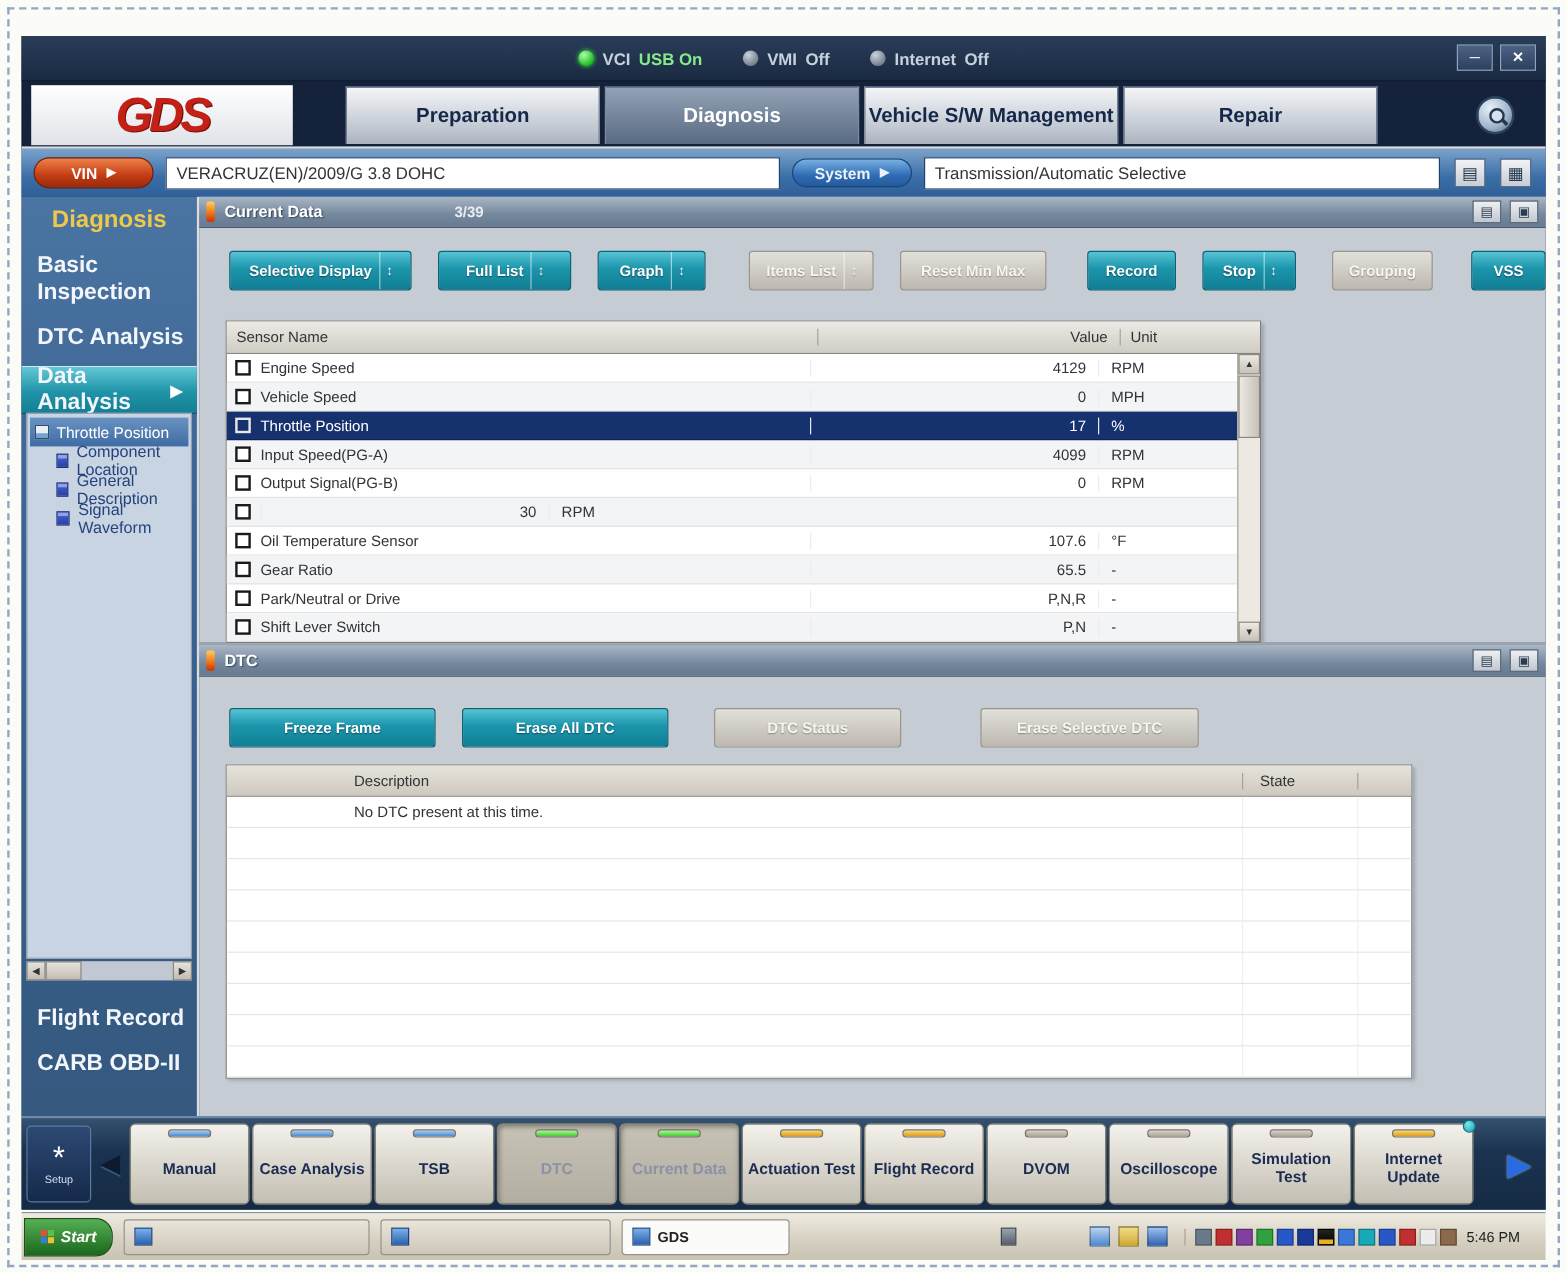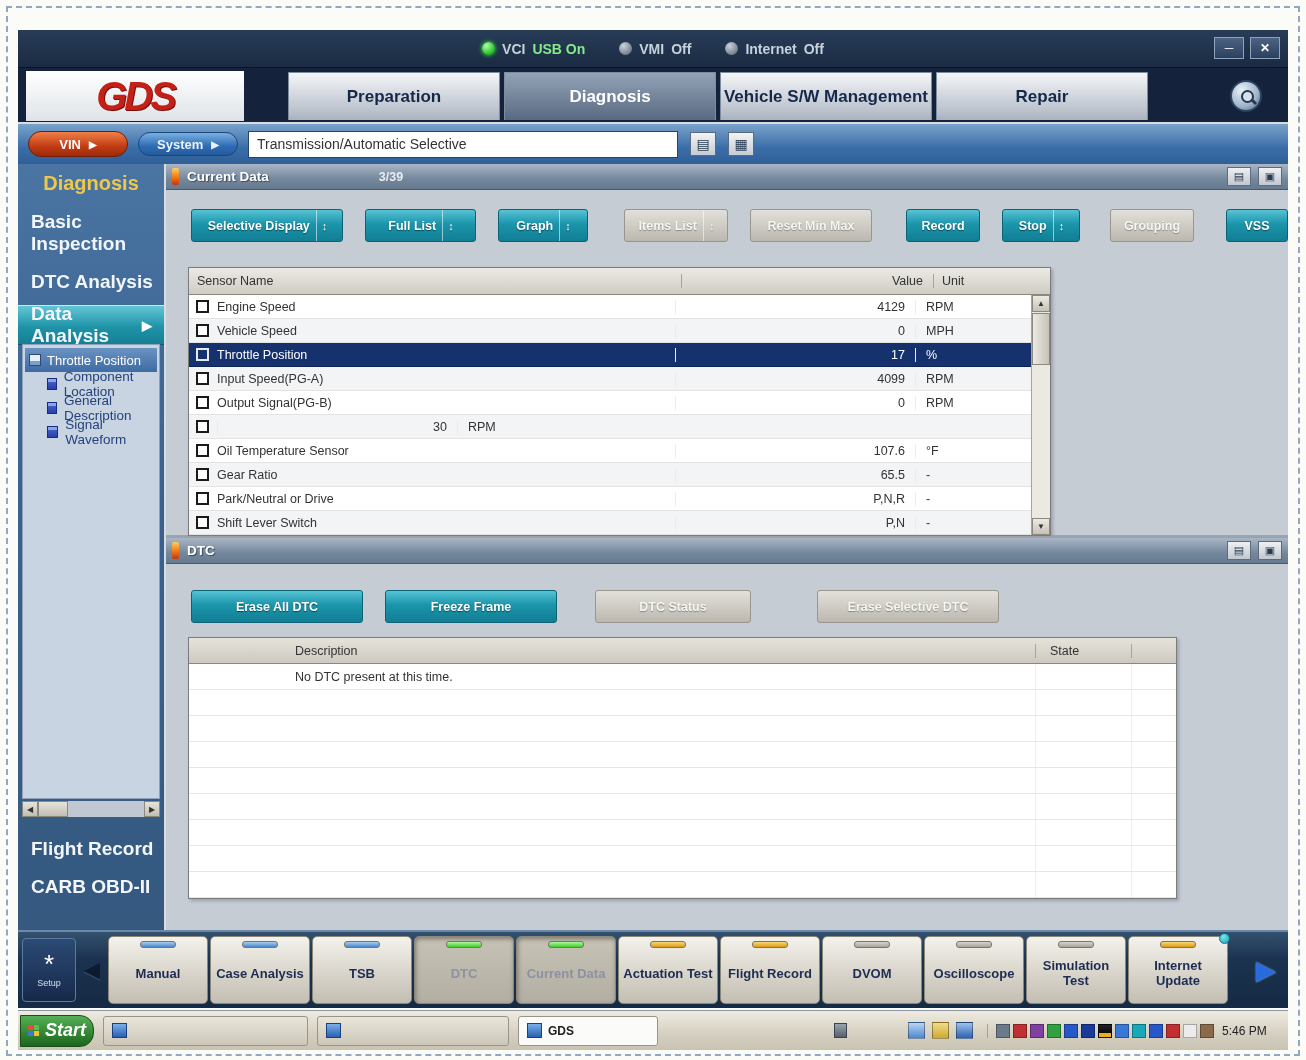--- a/index.html
+++ b/index.html
@@ -122,21 +122,21 @@
   .led { position:absolute; top:4px; left:50%; transform:translateX(-50%); width:36px; height:7px; border-radius:3px; border:1px solid #78746a; }
   .led.blue { background:linear-gradient(#a8ccf0,#4a88cc); }
   .led.green { background:linear-gradient(#b2f6a2,#3ecc2a); }
   .led.yellow { background:linear-gradient(#f8d878,#dc9c14); }
   .led.gray { background:linear-gradient(#d8d4cc,#a8a49a); }
   .badge { position:absolute; top:-4px; right:-3px; width:11px; height:11px; border-radius:50%; background:radial-gradient(circle at 35% 30%, #7ae4ee, #18a2b4); border:1px solid #0c7280; }
   .fn-right { width:36px; text-align:center; font-size:26px; color:#2a6ae0; text-shadow:0 0 2px #9cc; cursor:pointer; }
 
   
   .taskbar { position:absolute; left:18px; top:1010px; width:1270px; height:40px; background:linear-gradient(#efebe0,#d4cfc0 60%,#c9c3b2); border-top:1px solid #8a96a4; display:flex; align-items:center; }
-  .startbtn { width:74px; height:32px; margin-left:2px; border-radius:0 14px 14px 0; background:linear-gradient(#55b055,#2c7c2c 70%,#1f661f); border:1px solid #1a4f1a; color:#fff; font-size:18px; font-weight:bold; font-style:italic; display:flex; align-items:center; justify-content:center; gap:5px; cursor:pointer; }
+  .startbtn { width:74px; height:32px; margin-left:2px; border-radius:0 14px 14px 0; background:linear-gradient(#55b055,#2c7c2c 70%,#1f661f); border:1px solid #1a4f1a; color:#fff; font-size:13px; font-weight:bold; font-style:italic; display:flex; align-items:center; justify-content:center; gap:5px; cursor:pointer; }
   .flag { width:12px; height:12px; display:grid; grid-template-columns:5px 5px; grid-template-rows:5px 5px; gap:1px; }
   .flag i { display:block; } .flag i:nth-child(1){background:#e84c3c;} .flag i:nth-child(2){background:#58c04c;} .flag i:nth-child(3){background:#3a7ae0;} .flag i:nth-child(4){background:#f2c22c;}
   .taskbtn { height:30px; margin-left:9px; background:linear-gradient(#e9e5da,#ccc7b8); border:1px solid #98948a; border-radius:3px; display:flex; align-items:center; gap:6px; padding:0 8px; font-size:12px; font-weight:bold; color:#222; cursor:pointer; }
   .taskbtn.active { background:#fbfbf9; }
   .ticon { width:15px; height:15px; background:linear-gradient(#7ab0e8,#2a60b0); border:1px solid #1a4080; flex:none; }
   .t1 { width:205px; } .t2 { width:192px; } .t3 { width:140px; }
   .loneicon { width:13px; height:15px; background:linear-gradient(#9aa4ae,#55606c); border:1px solid #3a4450; margin-left:176px; }
   .qlaunch { display:flex; gap:7px; margin-left:auto; align-items:center; }
   .qicon { width:17px; height:17px; border:1px solid rgba(0,0,0,.35); cursor:pointer; }
   .tray { display:flex; gap:3px; align-items:center; margin:0 8px 0 14px; padding-left:8px; border-left:1px solid #a8a294; }
@@ -185,20 +185,21 @@
         <div class="tab">Repair</div>
       </div>
       <div class="globeicon"></div>
     </div>
 
     <div class="vehiclebar">
       <div class="vinbtn">
         <span>VIN</span>
         <span style="font-size:10px">▶</span>
       </div>
+      <div class="vfield f1">VERACRUZ(EN)/2009/G 3.8 DOHC</div>
       <div class="sysbtn">
         <span>System</span>
         <span style="font-size:10px">▶</span>
       </div>
       <div class="vfield f2">Transmission/Automatic Selective</div>
       <div class="vicon">▤</div>
       <div class="vicon">▦</div>
     </div>
 
     <div class="main">
@@ -374,24 +375,24 @@
             <span class="flame"></span>
             <span class="ptxt">DTC</span>
             <span class="picons">
               <span class="picon">▤</span>
               <span class="picon">▣</span>
             </span>
           </div>
 
           <div class="btnrow" style="margin-top:26px">
             <div class="tbtn teal" style="width:172px">
+              <span class="lbl">Freeze Frame</span>
+            </div>
+            <div class="tbtn teal" style="width:172px">
               <span class="lbl">Erase All DTC</span>
-            </div>
-            <div class="tbtn teal" style="width:172px">
-              <span class="lbl">Freeze Frame</span>
             </div>
             <div class="tbtn gray" style="width:156px;margin-left:16px">
               <span class="lbl">DTC Status</span>
             </div>
             <div class="tbtn gray" style="width:182px;margin-left:44px">
               <span class="lbl">Erase Selective DTC</span>
             </div>
           </div>
 
           <div class="dtctable">

